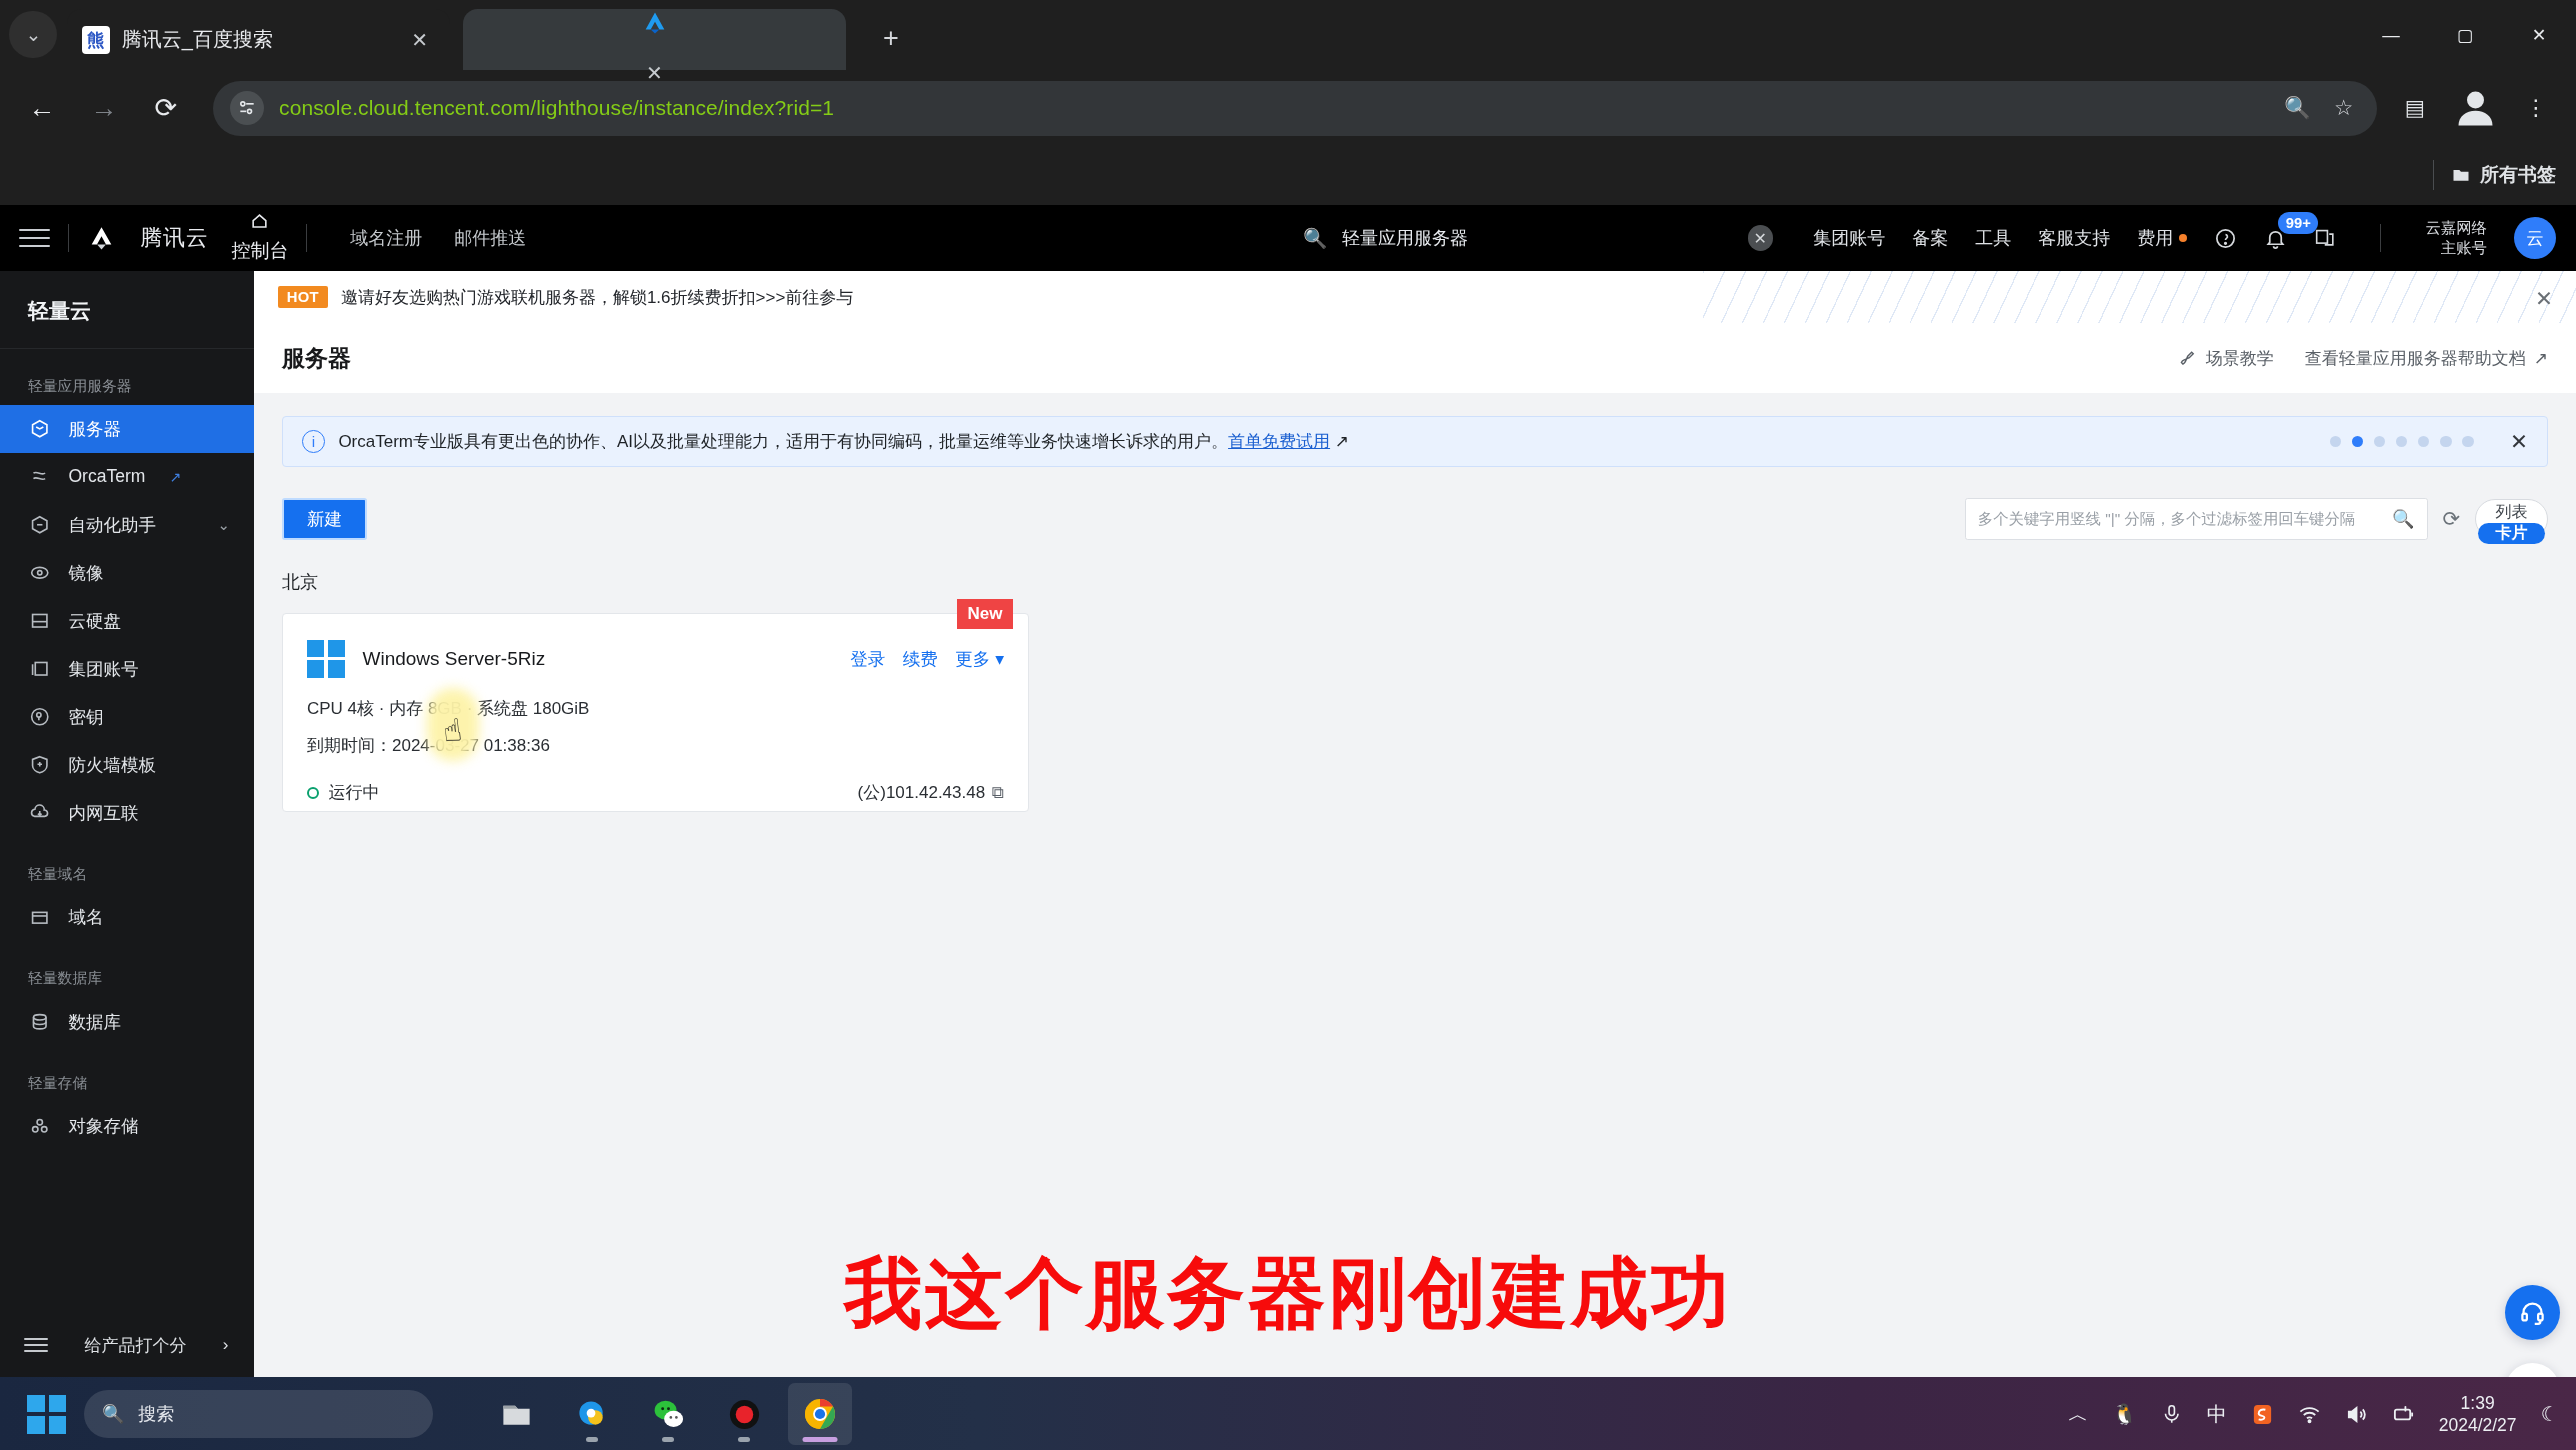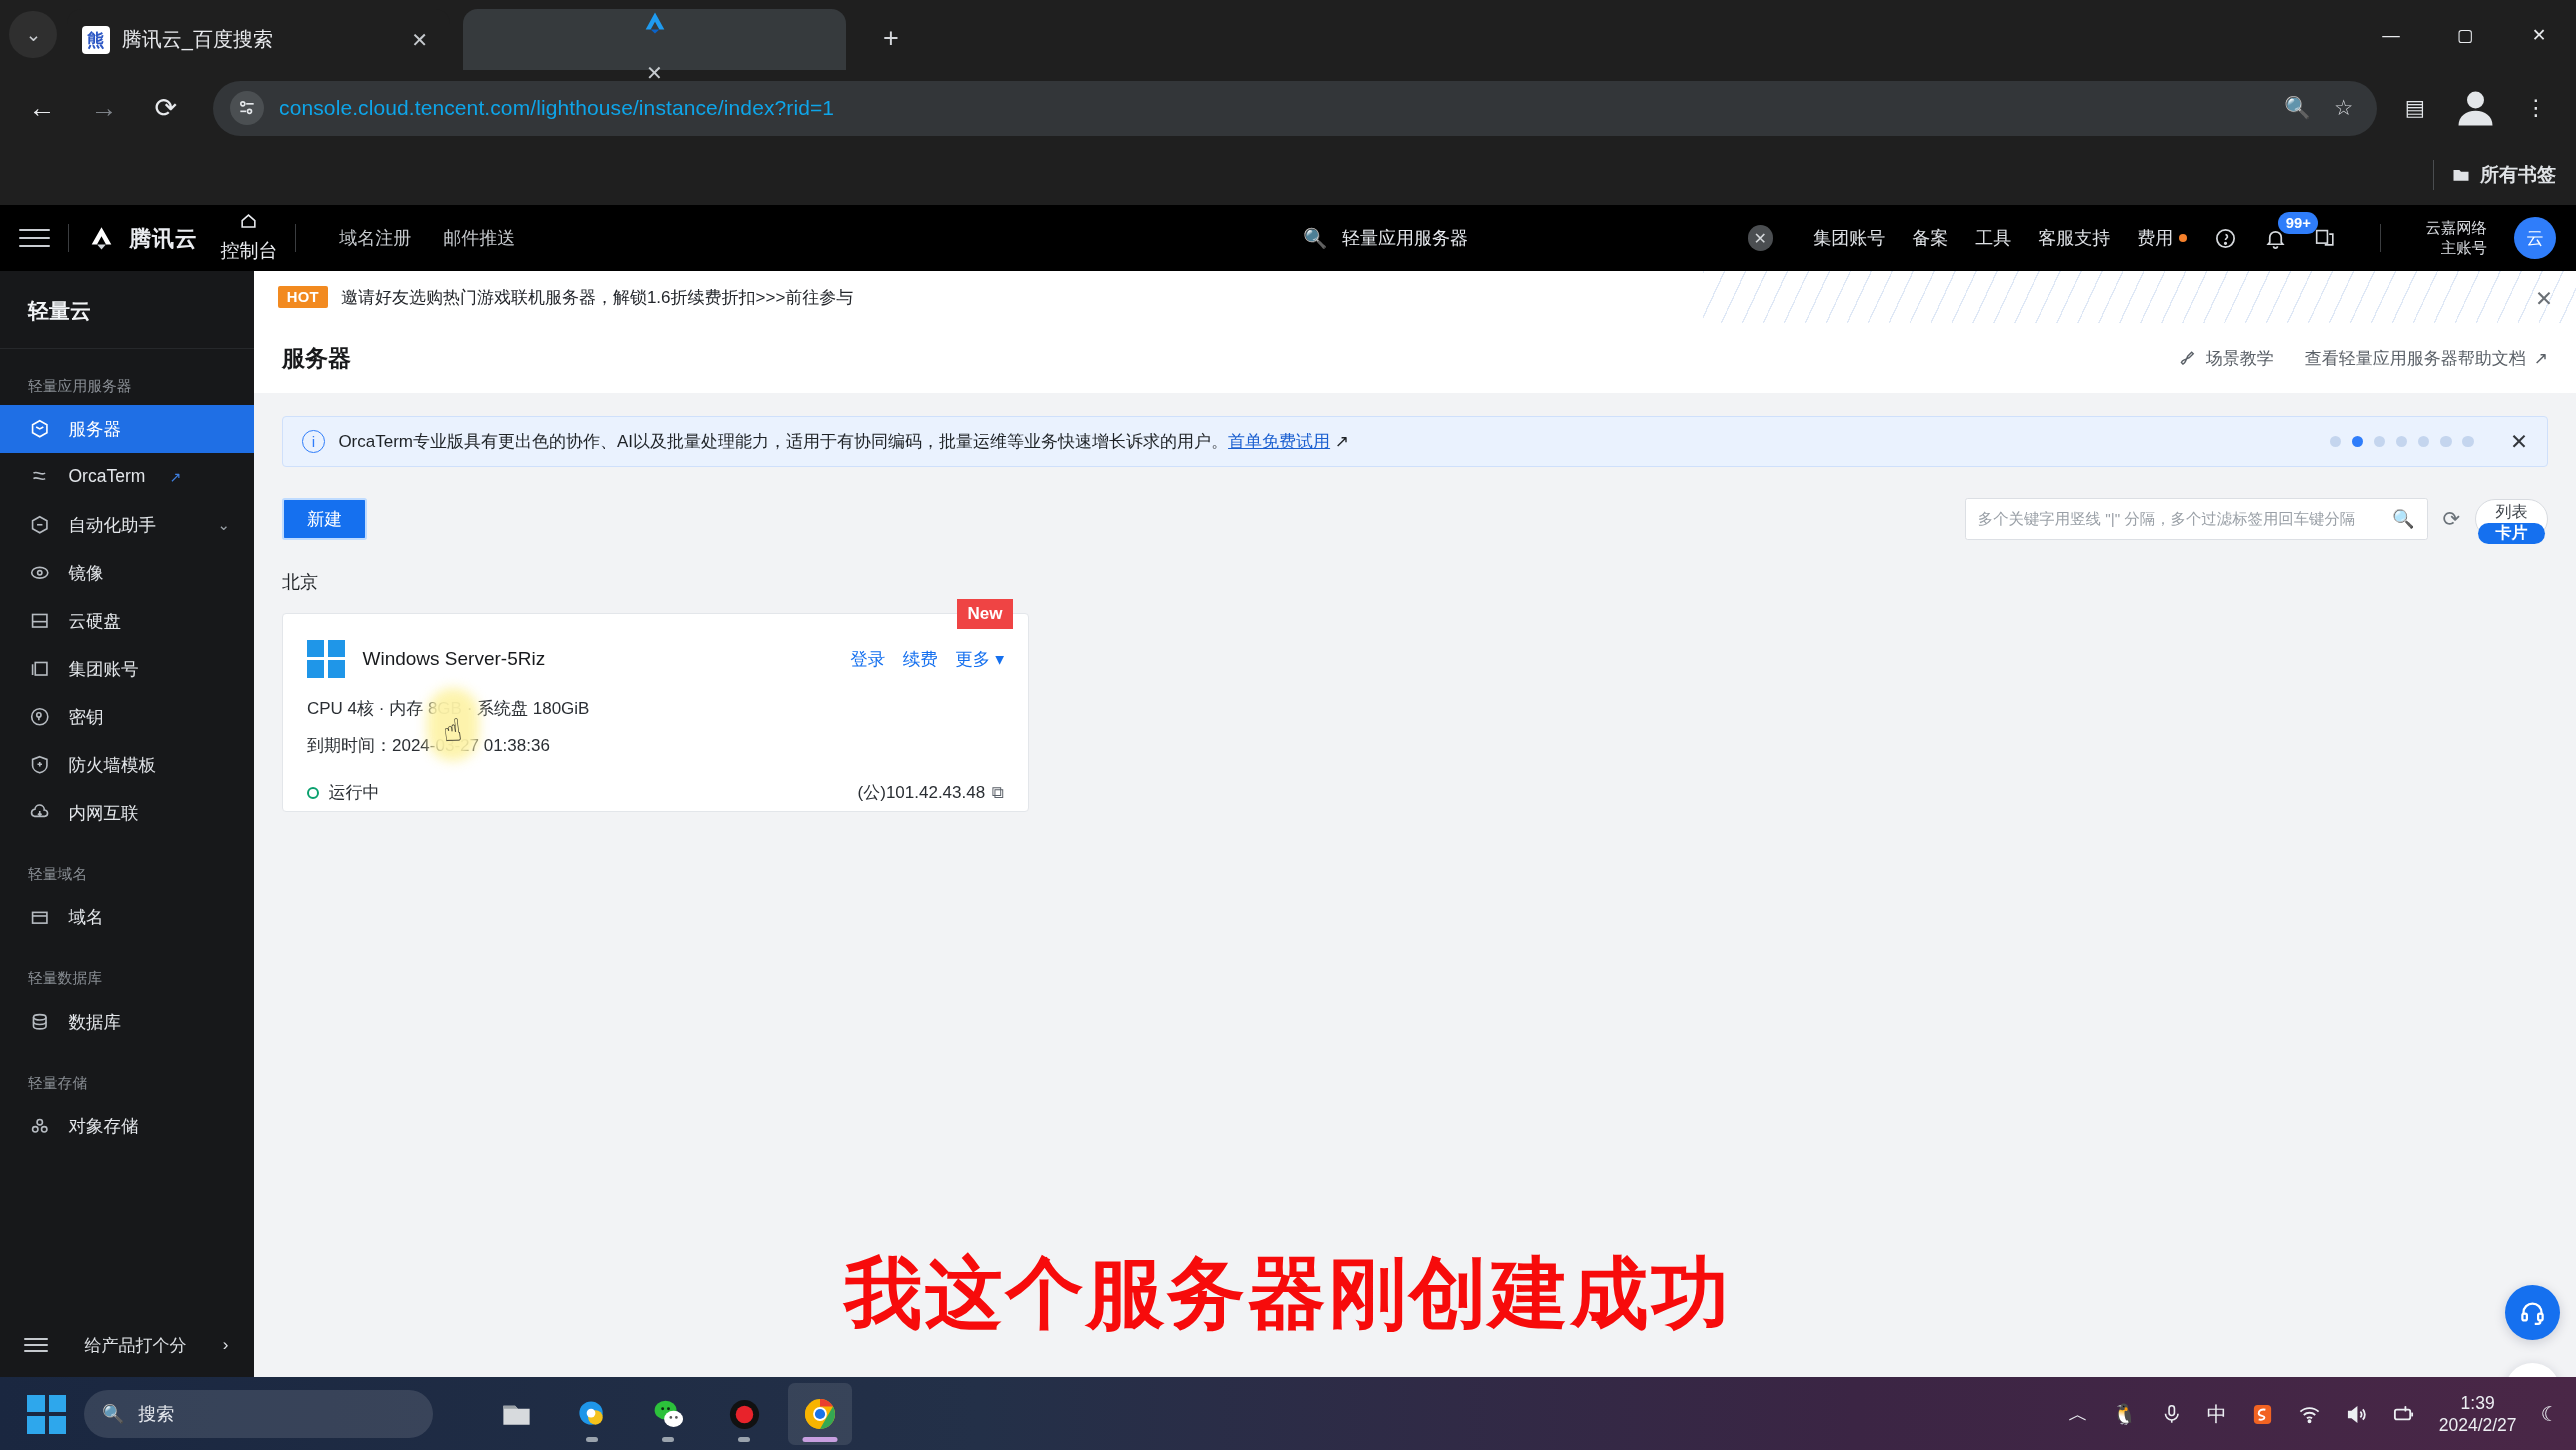--- a/index.html
+++ b/index.html
@@ -44,41 +44,41 @@
   .navbtn { width: 54px; height: 54px; border-radius: 27px; color: #e8eaed;
     display: flex; align-items: center; justify-content: center; font-size: 27px; margin-right: 8px;}
   .navbtn.dim { color: #7d8288; }
   .omnibox {
     flex: 1 1 auto; height: 55px; background: #333639; border-radius: 27.5px;
     display: flex; align-items: center; padding: 0 17.5px; gap: 14.8px; margin: 0 12px;
   }
   .omni-ctrl { width: 34px; height: 34px; border-radius: 17px; background: #4b4f52;
     display:flex; align-items:center; justify-content:center; }
   .omni-ctrl svg { width: 20px; height: 20px; }
-  .omni-url { flex: 1 1 auto; font-size: 21px; color: #0ea5e9; letter-spacing: 0.1px; }
+  .omni-url { flex: 1 1 auto; font-size: 21px; color: #84cc16; letter-spacing: 0.1px; }
   .omni-right { display: flex; align-items: center; gap: 23px; padding-right: 6.7px; }
   .omni-right span { color: #d7dade; font-size: 21.5px; }
   .tb-right { display: flex; align-items: center; gap: 9.4px; }
   .tb-icon { width: 51px; height: 51px; border-radius: 25.5px; color: #e3e6e9;
     display: flex; align-items: center; justify-content: center; font-size: 21.5px; }
 
   .bookmarks { height: 60px; display: flex; align-items: center; justify-content: flex-end;
                padding-right: 20px; gap: 3px; font-weight: bold; }
   .bm-divider { width: 1.3px; height: 29.5px; background: #4a4d50; margin-right: 13.4px; }
   .bm-item { display: flex; align-items: center; gap: 9.4px; color: #dfe2e5; font-size: 19px; }
 
   
   .tc-header {
     position: absolute; left: 0; top: 205px; width: 2576px; height: 66px;
     background: #000000; display: flex; align-items: center; color: #e9ebef;
   }
   .hamburger { width: 31px; margin-left: 19px; display:flex; flex-direction: column; gap: 5.4px; }
   .hamburger i { display:block; height: 2.7px; background: #c9ccd1; border-radius: 1.3px; }
   .hdr-sep { width: 1.3px; height: 28px; background: #3b3d40; margin: 0 17.5px; }
-  .brand { display: flex; align-items: flex-end; gap: 12px; font-size: 22px; font-weight: 700; letter-spacing: 0.7px;}
+  .brand { display: flex; align-items: flex-start; gap: 23px; font-size: 22px; font-weight: 400; letter-spacing: 0.7px;}
   .brand svg { width: 31px; height: 31px; }
   .console-link { display:flex; align-items:center; gap: 6.7px; font-size: 19px; color: #e9ebef; margin-left: 23px; flex-direction: column;}
   .hdr-nav { display: flex; gap: 32px; margin-left: 25.5px; }
   .hdr-nav a { font-size: 18px; color: #c6cace; text-decoration: none; }
   .hdr-search { position: absolute; left: 1303px; top: 0; height: 66px; width: 470px;
     display: flex; align-items: center; gap: 14.8px; }
   .hdr-search .magnif { font-size: 19.5px; color: #b9bdc2; }
   .hdr-search .sv { font-size: 18px; color: #e7eaee; flex: 1 1 auto; }
   .hdr-search .clr { width: 25.5px; height: 25.5px; border-radius: 12.8px; background: #4b4e51;
     color: #d5d8db; font-size: 16px; display:flex; align-items:center; justify-content:center; }

